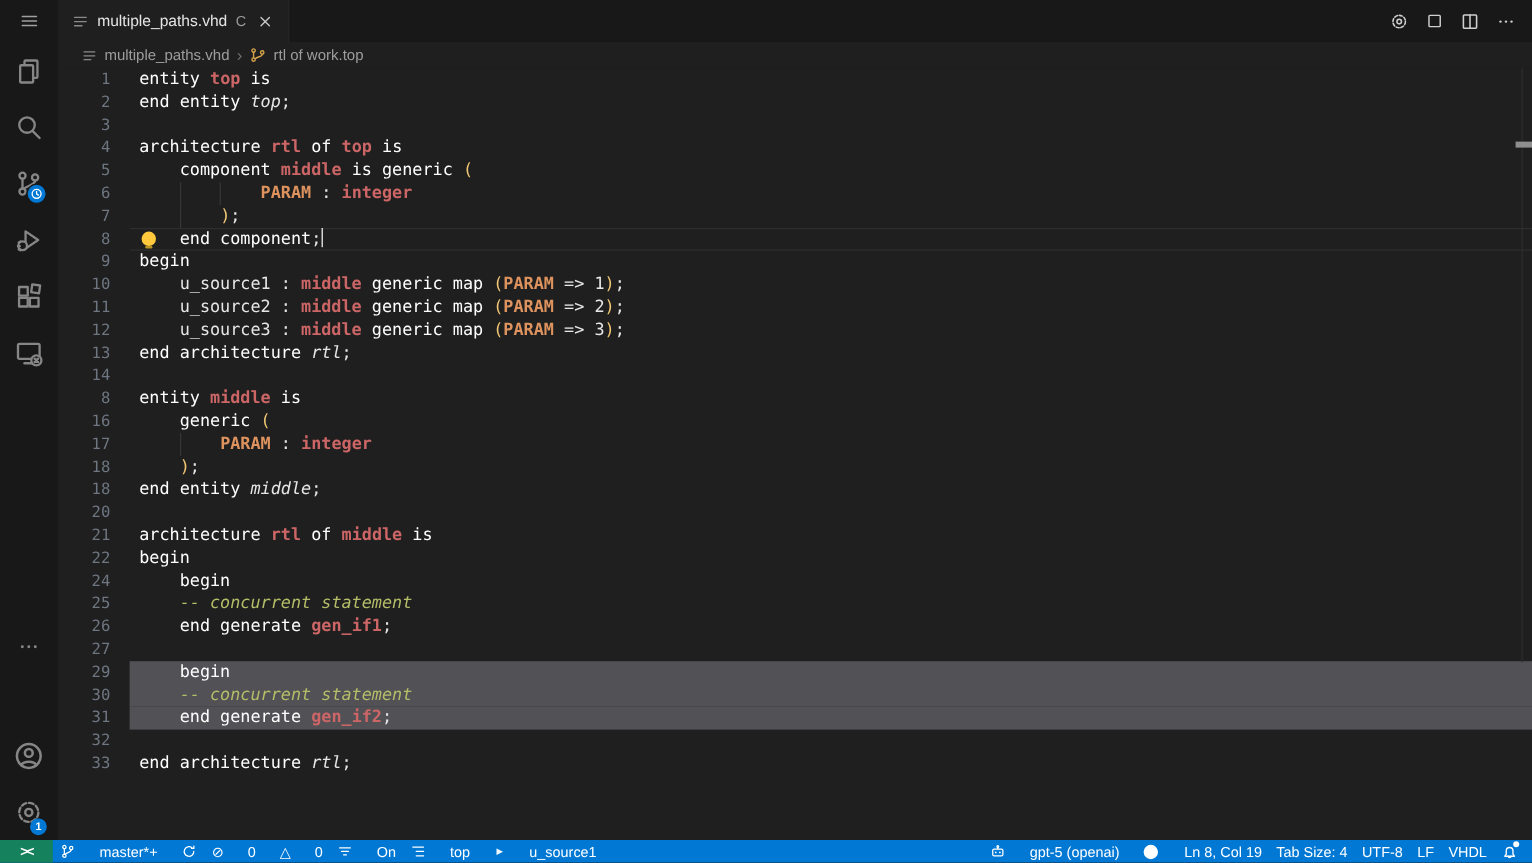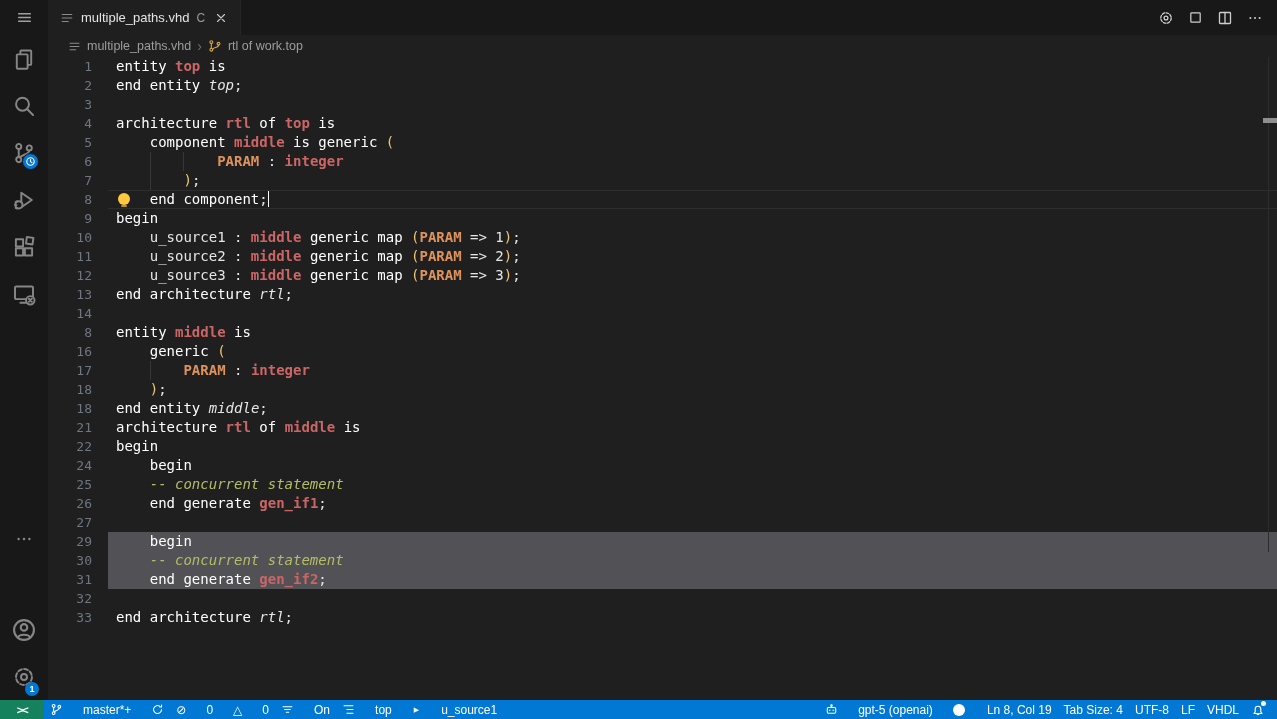--- a/index.html
+++ b/index.html
@@ -256,20 +256,21 @@
           <div class="row"><div class="gutter">10</div><div class="lc"><span class="tk-pl">    u_source1 : </span><span class="tk-id">middle</span><span class="tk-pl"> </span><span class="tk-kw">generic map</span><span class="tk-pl"> </span><span class="tk-yp">(</span><span class="tk-par">PARAM</span><span class="tk-pl"> =&gt; 1</span><span class="tk-yp">)</span><span class="tk-pl">;</span></div></div>
           <div class="row"><div class="gutter">11</div><div class="lc"><span class="tk-pl">    u_source2 : </span><span class="tk-id">middle</span><span class="tk-pl"> </span><span class="tk-kw">generic map</span><span class="tk-pl"> </span><span class="tk-yp">(</span><span class="tk-par">PARAM</span><span class="tk-pl"> =&gt; 2</span><span class="tk-yp">)</span><span class="tk-pl">;</span></div></div>
           <div class="row"><div class="gutter">12</div><div class="lc"><span class="tk-pl">    u_source3 : </span><span class="tk-id">middle</span><span class="tk-pl"> </span><span class="tk-kw">generic map</span><span class="tk-pl"> </span><span class="tk-yp">(</span><span class="tk-par">PARAM</span><span class="tk-pl"> =&gt; 3</span><span class="tk-yp">)</span><span class="tk-pl">;</span></div></div>
           <div class="row"><div class="gutter">13</div><div class="lc"><span class="tk-kw">end architecture</span><span class="tk-pl"> </span><span class="tk-it">rtl</span><span class="tk-pl">;</span></div></div>
           <div class="row"><div class="gutter">14</div><div class="lc"></div></div>
           <div class="row"><div class="gutter">8</div><div class="lc"><span class="tk-kw">entity</span><span class="tk-pl"> </span><span class="tk-id">middle</span><span class="tk-pl"> </span><span class="tk-kw">is</span></div></div>
           <div class="row"><div class="gutter">16</div><div class="lc"><span class="tk-pl">    </span><span class="tk-kw">generic</span><span class="tk-pl"> </span><span class="tk-yp">(</span></div></div>
           <div class="row"><div class="gutter">17</div><div class="lc"><i class="guide" style="left: 41.72px;"></i><span class="tk-pl">        </span><span class="tk-par">PARAM</span><span class="tk-pl"> : </span><span class="tk-id">integer</span></div></div>
           <div class="row"><div class="gutter">18</div><div class="lc"><span class="tk-pl">    </span><span class="tk-yp">)</span><span class="tk-pl">;</span></div></div>
           <div class="row"><div class="gutter">18</div><div class="lc"><span class="tk-kw">end entity</span><span class="tk-pl"> </span><span class="tk-it">middle</span><span class="tk-pl">;</span></div></div>
+          <div class="row"><div class="gutter">20</div><div class="lc"></div></div>
           <div class="row"><div class="gutter">21</div><div class="lc"><span class="tk-kw">architecture</span><span class="tk-pl"> </span><span class="tk-id">rtl</span><span class="tk-pl"> </span><span class="tk-kw">of</span><span class="tk-pl"> </span><span class="tk-id">middle</span><span class="tk-pl"> </span><span class="tk-kw">is</span></div></div>
           <div class="row"><div class="gutter">22</div><div class="lc"><span class="tk-kw">begin</span></div></div>
           <div class="row"><div class="gutter">24</div><div class="lc"><span class="tk-pl">    </span><span class="tk-kw">begin</span></div></div>
           <div class="row"><div class="gutter">25</div><div class="lc"><span class="tk-pl">    </span><span class="tk-com">-- concurrent statement</span></div></div>
           <div class="row"><div class="gutter">26</div><div class="lc"><span class="tk-pl">    </span><span class="tk-kw">end generate</span><span class="tk-pl"> </span><span class="tk-id">gen_if1</span><span class="tk-pl">;</span></div></div>
           <div class="row"><div class="gutter">27</div><div class="lc"></div></div>
           <div class="row hl"><div class="gutter">29</div><div class="lc"><span class="tk-pl">    </span><span class="tk-kw">begin</span></div></div>
           <div class="row hl"><div class="gutter">30</div><div class="lc"><span class="tk-pl">    </span><span class="tk-com">-- concurrent statement</span></div></div>
           <div class="row hl"><div class="gutter">31</div><div class="lc"><span class="tk-pl">    </span><span class="tk-kw">end generate</span><span class="tk-pl"> </span><span class="tk-id">gen_if2</span><span class="tk-pl">;</span></div></div>
           <div class="row"><div class="gutter">32</div><div class="lc"></div></div>

